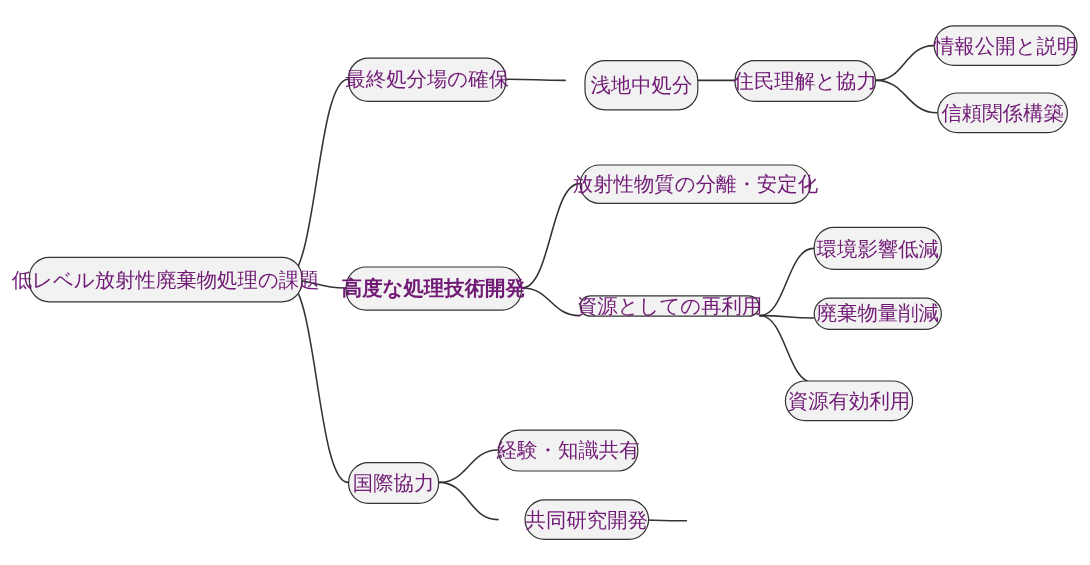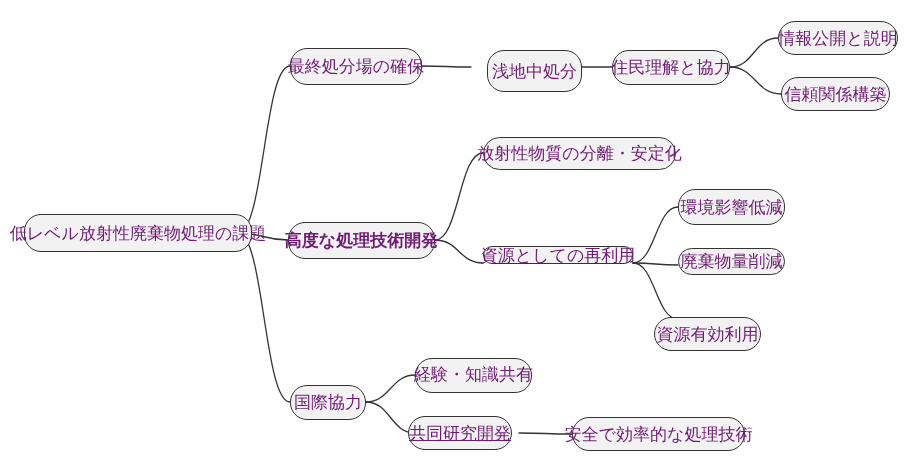--- a/index.html
+++ b/index.html
@@ -86,19 +86,18 @@
   <div class="node" style="left:483px; top:246px; width:150px; height:18px;">資源としての再利用</div>
 
   <div class="node" style="left:678px; top:189px; width:107px; height:36px;">環境影響低減</div>
 
   <div class="node" style="left:678px; top:248px; width:107px; height:27px;">廃棄物量削減</div>
 
   <div class="node" style="left:654px; top:302px; width:107px; height:34px;margin-top:15px;">資源有効利用</div>
 
   <div class="node" style="left:290px; top:385px; width:76px; height:35px;text-align:right;">国際協力</div>
 
-  <div class="node" style="left:415px; top:358px; width:117px; height:35px;font-family:Liberation Mono, monospace;">経験・知識共有</div>
+  <div class="node" style="left:415px; top:358px; width:117px; height:35px;">経験・知識共有</div>
 
-  <div class="node" style="left:408px; top:416px; width:104px; height:34px;text-decoration:underline;">共同研究開発</div>
+  <div class="node" style="left:437px; top:416px; width:104px; height:34px;">共同研究開発</div>
 
-  <div class="node" style="left:572px; top:417px; width:173px; height:34px;">安全で効率的な処理技術</div>
 
 </div>
 
 </body></html>

